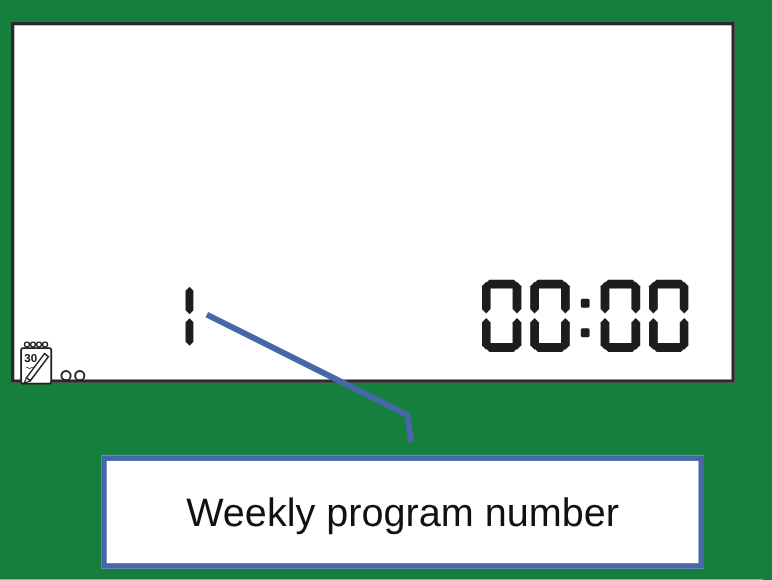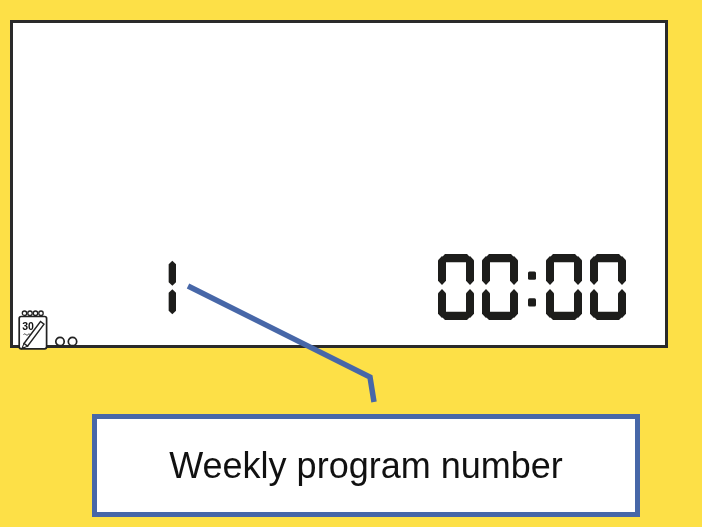--- a/index.html
+++ b/index.html
@@ -1,21 +1,21 @@
 <!DOCTYPE html>
 <html style="--accent: #4767a8; --segment: #1d1d1b; --frame: #2a2a2a; --icon_stroke: #222222; --text: #111111;"><head>
 <meta charset="utf-8">
 <style>
   :root{
     --accent:#4767a8; --segment:#1d1d1b; --frame:#2a2a2a;
     --icon_stroke:#222222; --text:#111111;
   }
   html,body{margin:0;padding:0;background:#ffffff;}
   .stage{
-    position:relative; width:702px; height:527px; background:#fde047;
+    position:relative; width:702px; height:527px; background:#15803d;
     font-family:"Liberation Sans", sans-serif; overflow:hidden;
   }
   .lcd-frame{
     position:absolute; left:10px; top:20px; width:658px; height:328px;
     border:3px solid var(--frame); background:#ffffff; box-sizing:border-box;
   }
   .abs{position:absolute;}
   .seg{fill:var(--segment); stroke:none;}
   .connector{position:absolute; left:0; top:0; pointer-events:none;}
   .connector polyline{fill:none; stroke:var(--accent); stroke-width:5.5; stroke-linejoin:miter;}

